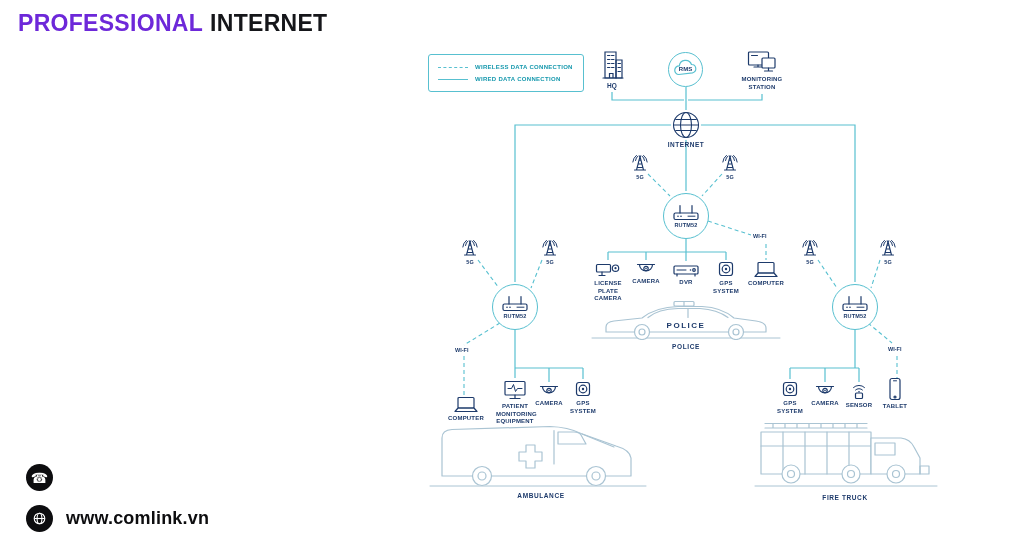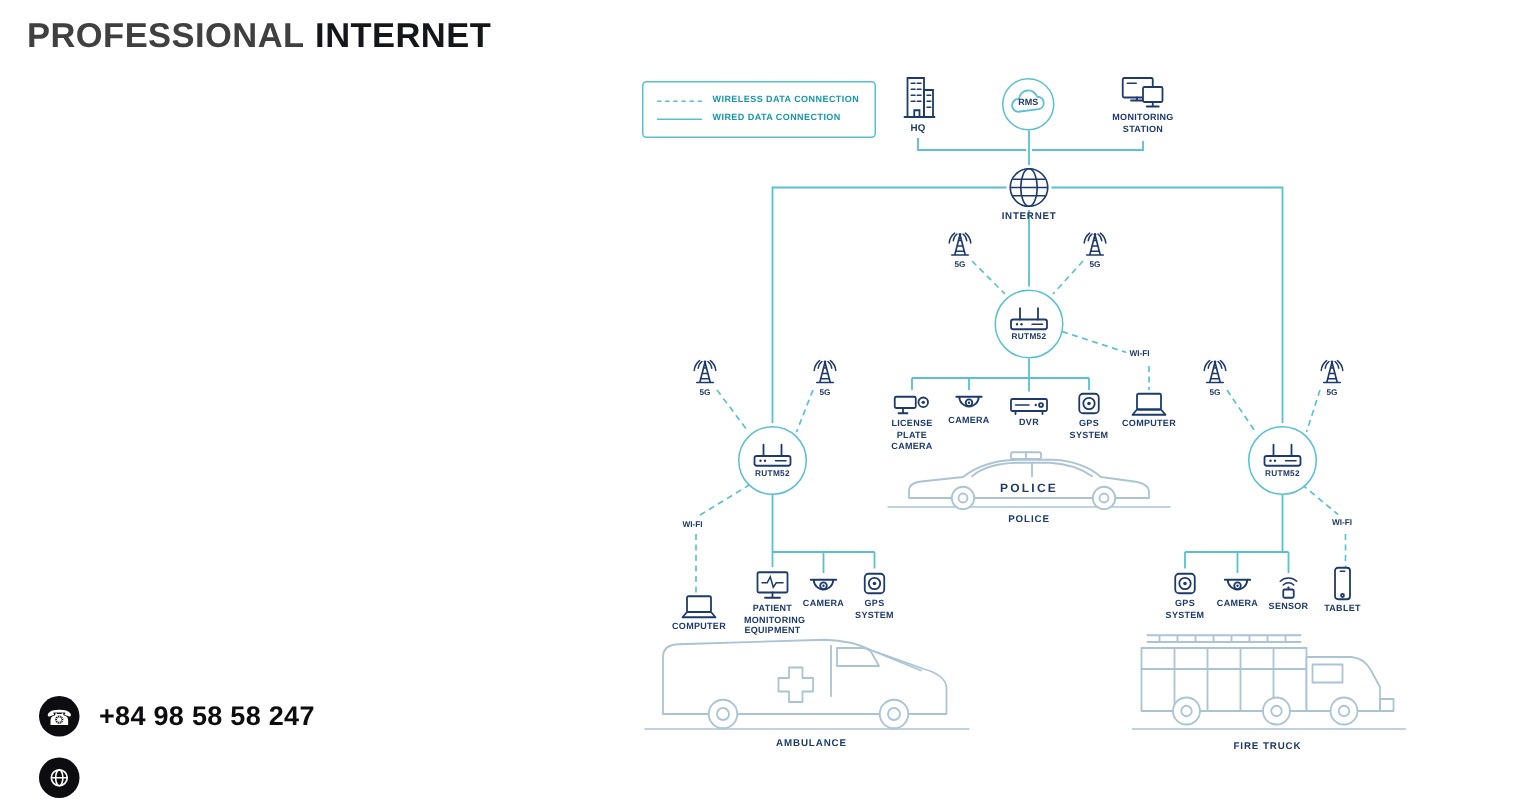--- a/index.html
+++ b/index.html
@@ -1,20 +1,20 @@
 <!DOCTYPE html>
 <html><head>
 <meta charset="utf-8">
 <style>
   * { margin:0; padding:0; box-sizing:border-box; }
   html,body { width:1024px; height:538px; }
   body { position:relative; background:#ffffff; font-family:"Liberation Sans", sans-serif; overflow:hidden; }
 
   .brand { position:absolute; left:18px; top:10px; font-size:23px; font-weight:800; letter-spacing:.3px; white-space:nowrap; }
-  .brand .red { color:#404040; }
+  .brand .red { color:#6d28d9; }
   .brand .dark { color:#15161a; margin-left:7px; }
 
   .contact-row { position:absolute; display:flex; align-items:center; gap:13px; }
   .contact-icon { width:27px; height:27px; border-radius:50%; background:#0d0d0f; display:flex; align-items:center; justify-content:center; color:#fff; font-size:14px; flex:0 0 auto; }
   .contact-text { font-size:18px; font-weight:700; color:#0d0d0f; letter-spacing:.2px; }
 
   .legend { position:absolute; left:428px; top:54px; width:156px; height:38px; border:1px solid #58c0d0; border-radius:3px; background:#fff; display:flex; flex-direction:column; justify-content:center; gap:6px; padding:0 9px; }
   .legend-row { display:flex; align-items:center; gap:7px; }
   .legend-line { width:30px; height:0; border-top:1.6px solid #58c0d0; }
   .legend-line.dashed { border-top-style:dashed; }
@@ -41,30 +41,30 @@
 </style>
 </head>
 <body>
 
 <div class="brand">
   <span class="red">PROFESSIONAL</span><span class="dark">INTERNET</span>
 </div>
 
 <div class="contact-row" style="left:26px; top:464px;">
   <span class="contact-icon">☎</span>
-  <span class="contact-text">+84 98 58 58 247</span>
 </div>
 <div class="contact-row" style="left:26px; top:505px;">
   <span class="contact-icon">
     <svg width="13" height="13" viewBox="0 0 13 13" fill="none" stroke="#ffffff" stroke-width="1.1">
       <circle cx="6.5" cy="6.5" r="5.3"></circle>
         <ellipse cx="6.5" cy="6.5" rx="2.4" ry="5.3"></ellipse>
         <path d="M1.2 6.5 H11.8"></path>
     </svg>
   </span>
+  <span class="contact-text">www.comlink.vn</span>
 </div>
 
 <svg class="wires" width="1024" height="538">
 
   <path class="wire" d="M612 92 L612 100 L684 100"></path>
   <path class="wire" d="M686 87 L686 110"></path>
   <path class="wire" d="M762 94 L762 100 L688 100"></path>
   <path class="wire" d="M672 125 L515 125 L515 282"></path>
   <path class="wire" d="M700 125 L855 125 L855 282"></path>
   <path class="wire" d="M686 139 L686 191"></path>

